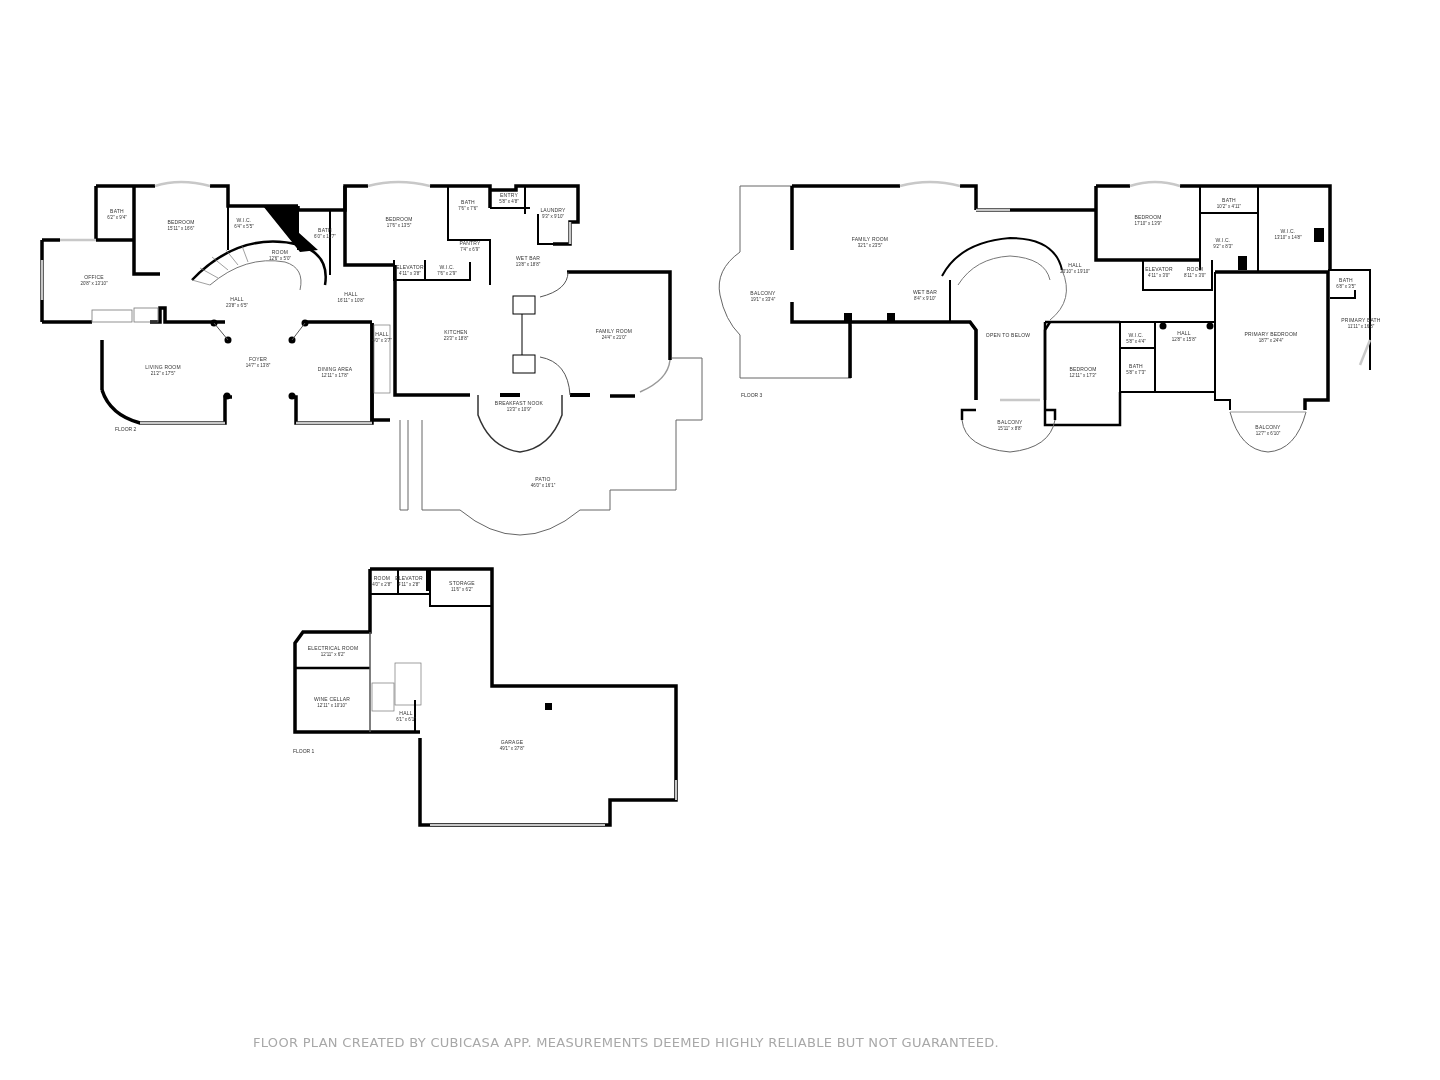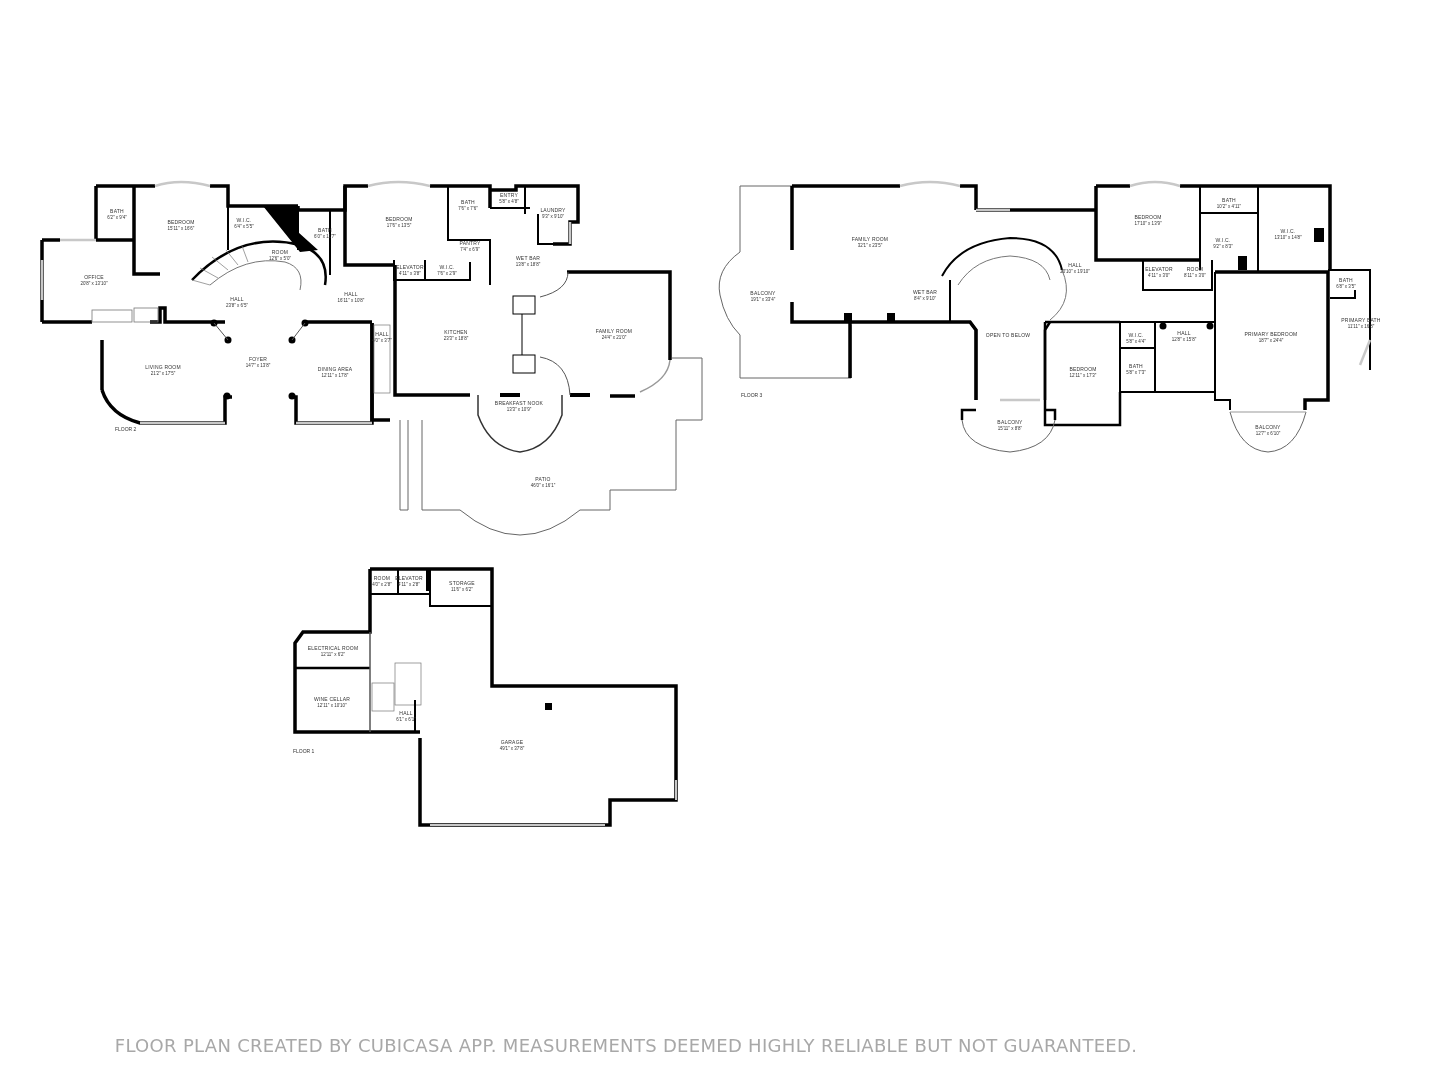--- a/index.html
+++ b/index.html
@@ -2,21 +2,21 @@
 <html><head>
 <meta charset="utf-8">
 <style>
   html, body { margin:0; padding:0; background:#ffffff; }
   body { width:1440px; height:1080px; position:relative; overflow:hidden; font-family:"DejaVu Sans", sans-serif; }
   #plan { position:absolute; left:0; top:0; width:1440px; height:1080px; }
   .lbl { position:absolute; transform:translate(-50%,-50%); text-align:center; color:#333; font-family:"Liberation Sans", sans-serif; line-height:1.15; white-space:nowrap; pointer-events:none; }
   .lbl .n { font-size:5px; letter-spacing:0.2px; display:block; text-transform:uppercase; }
   .lbl .d { font-size:4.5px; display:block; }
   .floor-tag { position:absolute; font-family:"Liberation Sans", sans-serif; font-size:5px; color:#333; text-transform:uppercase; }
-  .footer { position:absolute; left:0; width:1252px; top:1035px; text-align:center; font-family:"DejaVu Sans", sans-serif; font-size:18px; color:#a8a8a8; letter-spacing:0.3px; }
+  .footer { position:absolute; left:0; width:1252px; top:1035px; text-align:center; font-family:"DejaVu Sans", sans-serif; font-size:13px; color:#a8a8a8; letter-spacing:0.3px; }
 </style>
 </head>
 <body>
 
 <svg id="plan" viewBox="0 0 1440 1080" xmlns="http://www.w3.org/2000/svg">
 
   <g fill="none" stroke="#000" stroke-width="3.5" stroke-linejoin="miter">
 
     <path d="M96 186 H134 M96 186 V240 M96 240 H134"></path>
     <path d="M134 186 V274 H160"></path>

